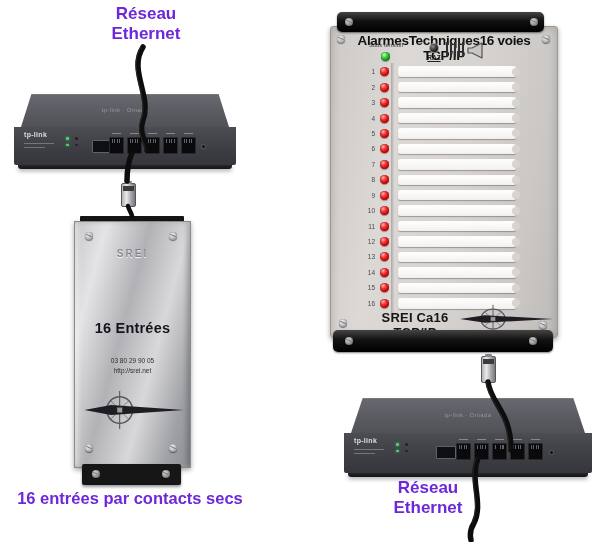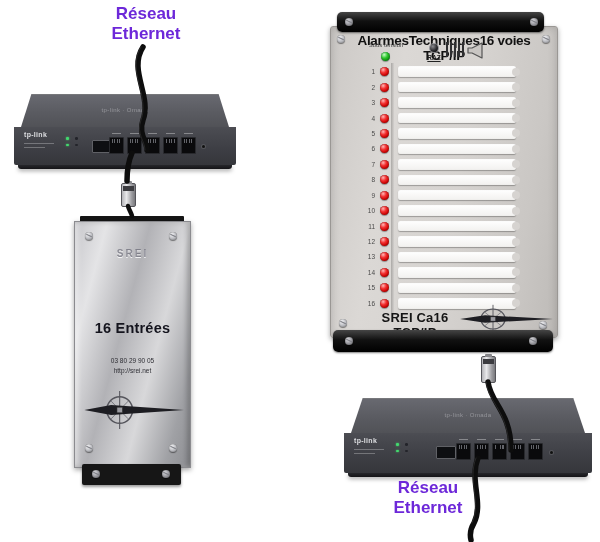--- a/index.html
+++ b/index.html
@@ -191,20 +191,21 @@
       </svg>
       <span class="screw" style="left:10px;top:222px;"></span>
       <span class="screw" style="left:94px;top:222px;"></span>
     </div>
     <div id="box-base">
       <span class="screw dark" style="left:10px;top:6px;"></span>
       <span class="screw dark" style="left:80px;top:6px;"></span>
     </div>
   </div>
 
+  <div class="caption" id="contacts-caption">16 entrées par contacts secs</div>
 
   <div id="alarm-panel">
     <div class="p-bar" id="p-bar-top">
       <span class="screw dark" style="left:8px;top:6px;"></span>
       <span class="screw dark" style="left:193px;top:6px;"></span>
     </div>
     <div id="p-face">
       <span class="screw" style="left:6px;top:8px;"></span>
       <span class="screw" style="left:211px;top:8px;"></span>
       <div id="p-title">AlarmesTechniques16 voies TCP/IP</div>

